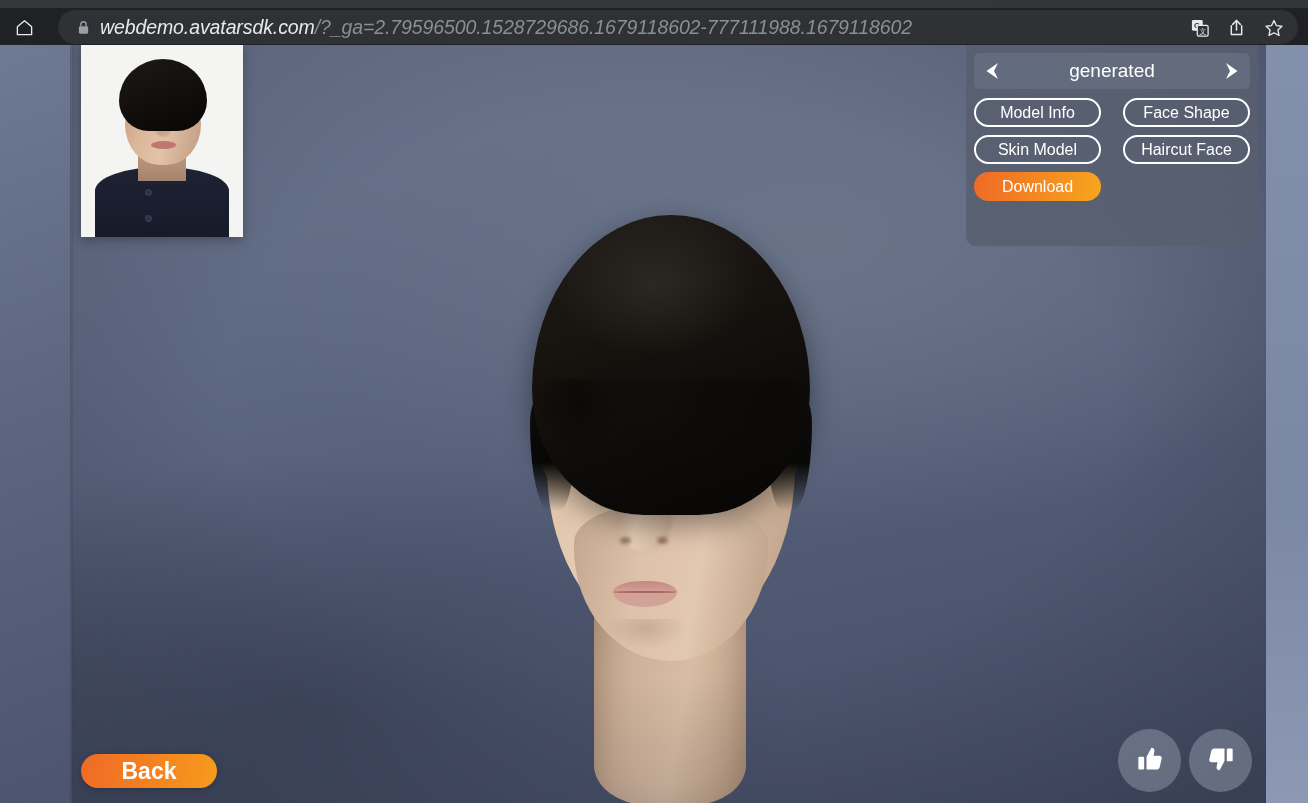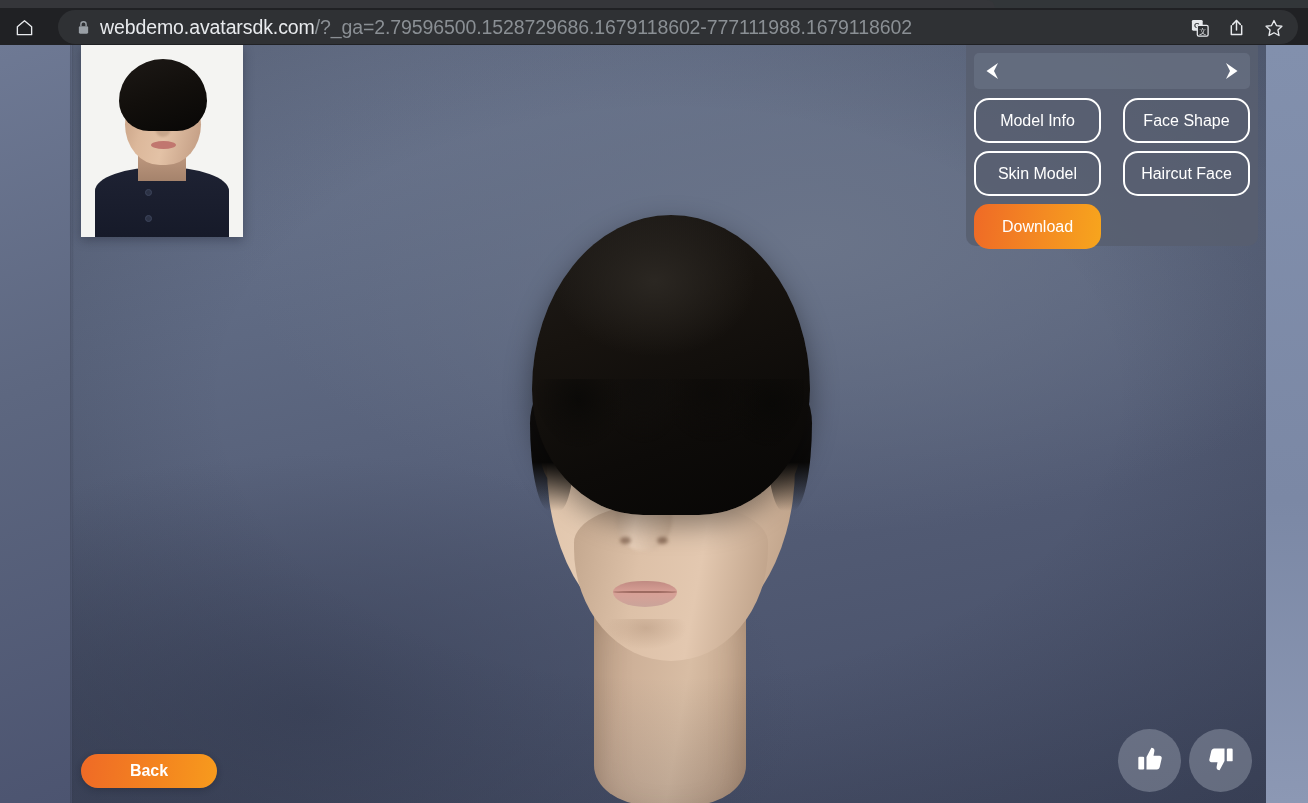--- a/index.html
+++ b/index.html
@@ -50,20 +50,21 @@
     width: 18px; height: 18px;
     display: flex; align-items: center; justify-content: center;
   }
   #url-text {
     position: absolute; left: 42px; top: 0px;
     height: 36px; line-height: 34px;
     font-size: 19.5px;
     color: #8e9297;
     white-space: nowrap;
     letter-spacing: -0.1px;
+    font-style: italic;
   }
   #url-text .host { color: #e8eaed; }
   #url-text .path { color: #8a8f94; }
   .omni-action {
     position: absolute; top: 7px;
     width: 21px; height: 21px;
     display: flex; align-items: center; justify-content: center;
   }
   #translate-icon-btn { right: 88px; }
   #share-icon-btn { right: 51px; }
@@ -345,21 +346,21 @@
     color: #ffffff;
     font-size: 19px;
   }
   #panel-button-grid {
     display: grid;
     grid-template-columns: 127px 127px;
     column-gap: 22px;
     row-gap: 8px;
   }
   .pill-button {
-    height: 45px;
+    height: 29px;
     border: 2px solid #ffffff;
     border-radius: 15px;
     background: transparent;
     color: #ffffff;
     font-size: 16px;
     display: flex; align-items: center; justify-content: center;
     cursor: pointer;
     font-family: "Liberation Sans", sans-serif;
   }
   .pill-button.primary {
@@ -370,21 +371,21 @@
   }
 
   
   #back-button {
     position: absolute; left: 81px; top: 709px;
     width: 136px; height: 34px;
     border: none;
     border-radius: 17px;
     background: linear-gradient(96deg, #ef6a26 0%, #f4861f 60%, #f79b1d 100%);
     color: #ffffff;
-    font-size: 16px;
+    font-size: 23px;
     font-weight: bold;
     display: flex; align-items: center; justify-content: center;
     cursor: pointer;
     z-index: 30;
     box-shadow: 0 2px 6px rgba(20,24,38,0.30);
     font-family: "Liberation Sans", sans-serif;
   }
 
   
   #feedback-buttons {
@@ -525,20 +526,21 @@
   </div>
 
   <div id="avatar-control-panel">
 
     <div id="avatar-nav-row">
       <div class="nav-arrow">
         <svg width="26" height="20" viewBox="0 0 26 20" fill="#ffffff">
           <path d="M17 2 L5.5 10 L17 18 L13 10 Z"></path>
         </svg>
       </div>
+      <div id="avatar-name-label">generated</div>
       <div class="nav-arrow">
         <svg width="26" height="20" viewBox="0 0 26 20" fill="#ffffff">
           <path d="M9 2 L20.5 10 L9 18 L13 10 Z"></path>
         </svg>
       </div>
     </div>
 
     <div id="panel-button-grid">
       <button class="pill-button">Model Info</button>
       <button class="pill-button">Face Shape</button>

